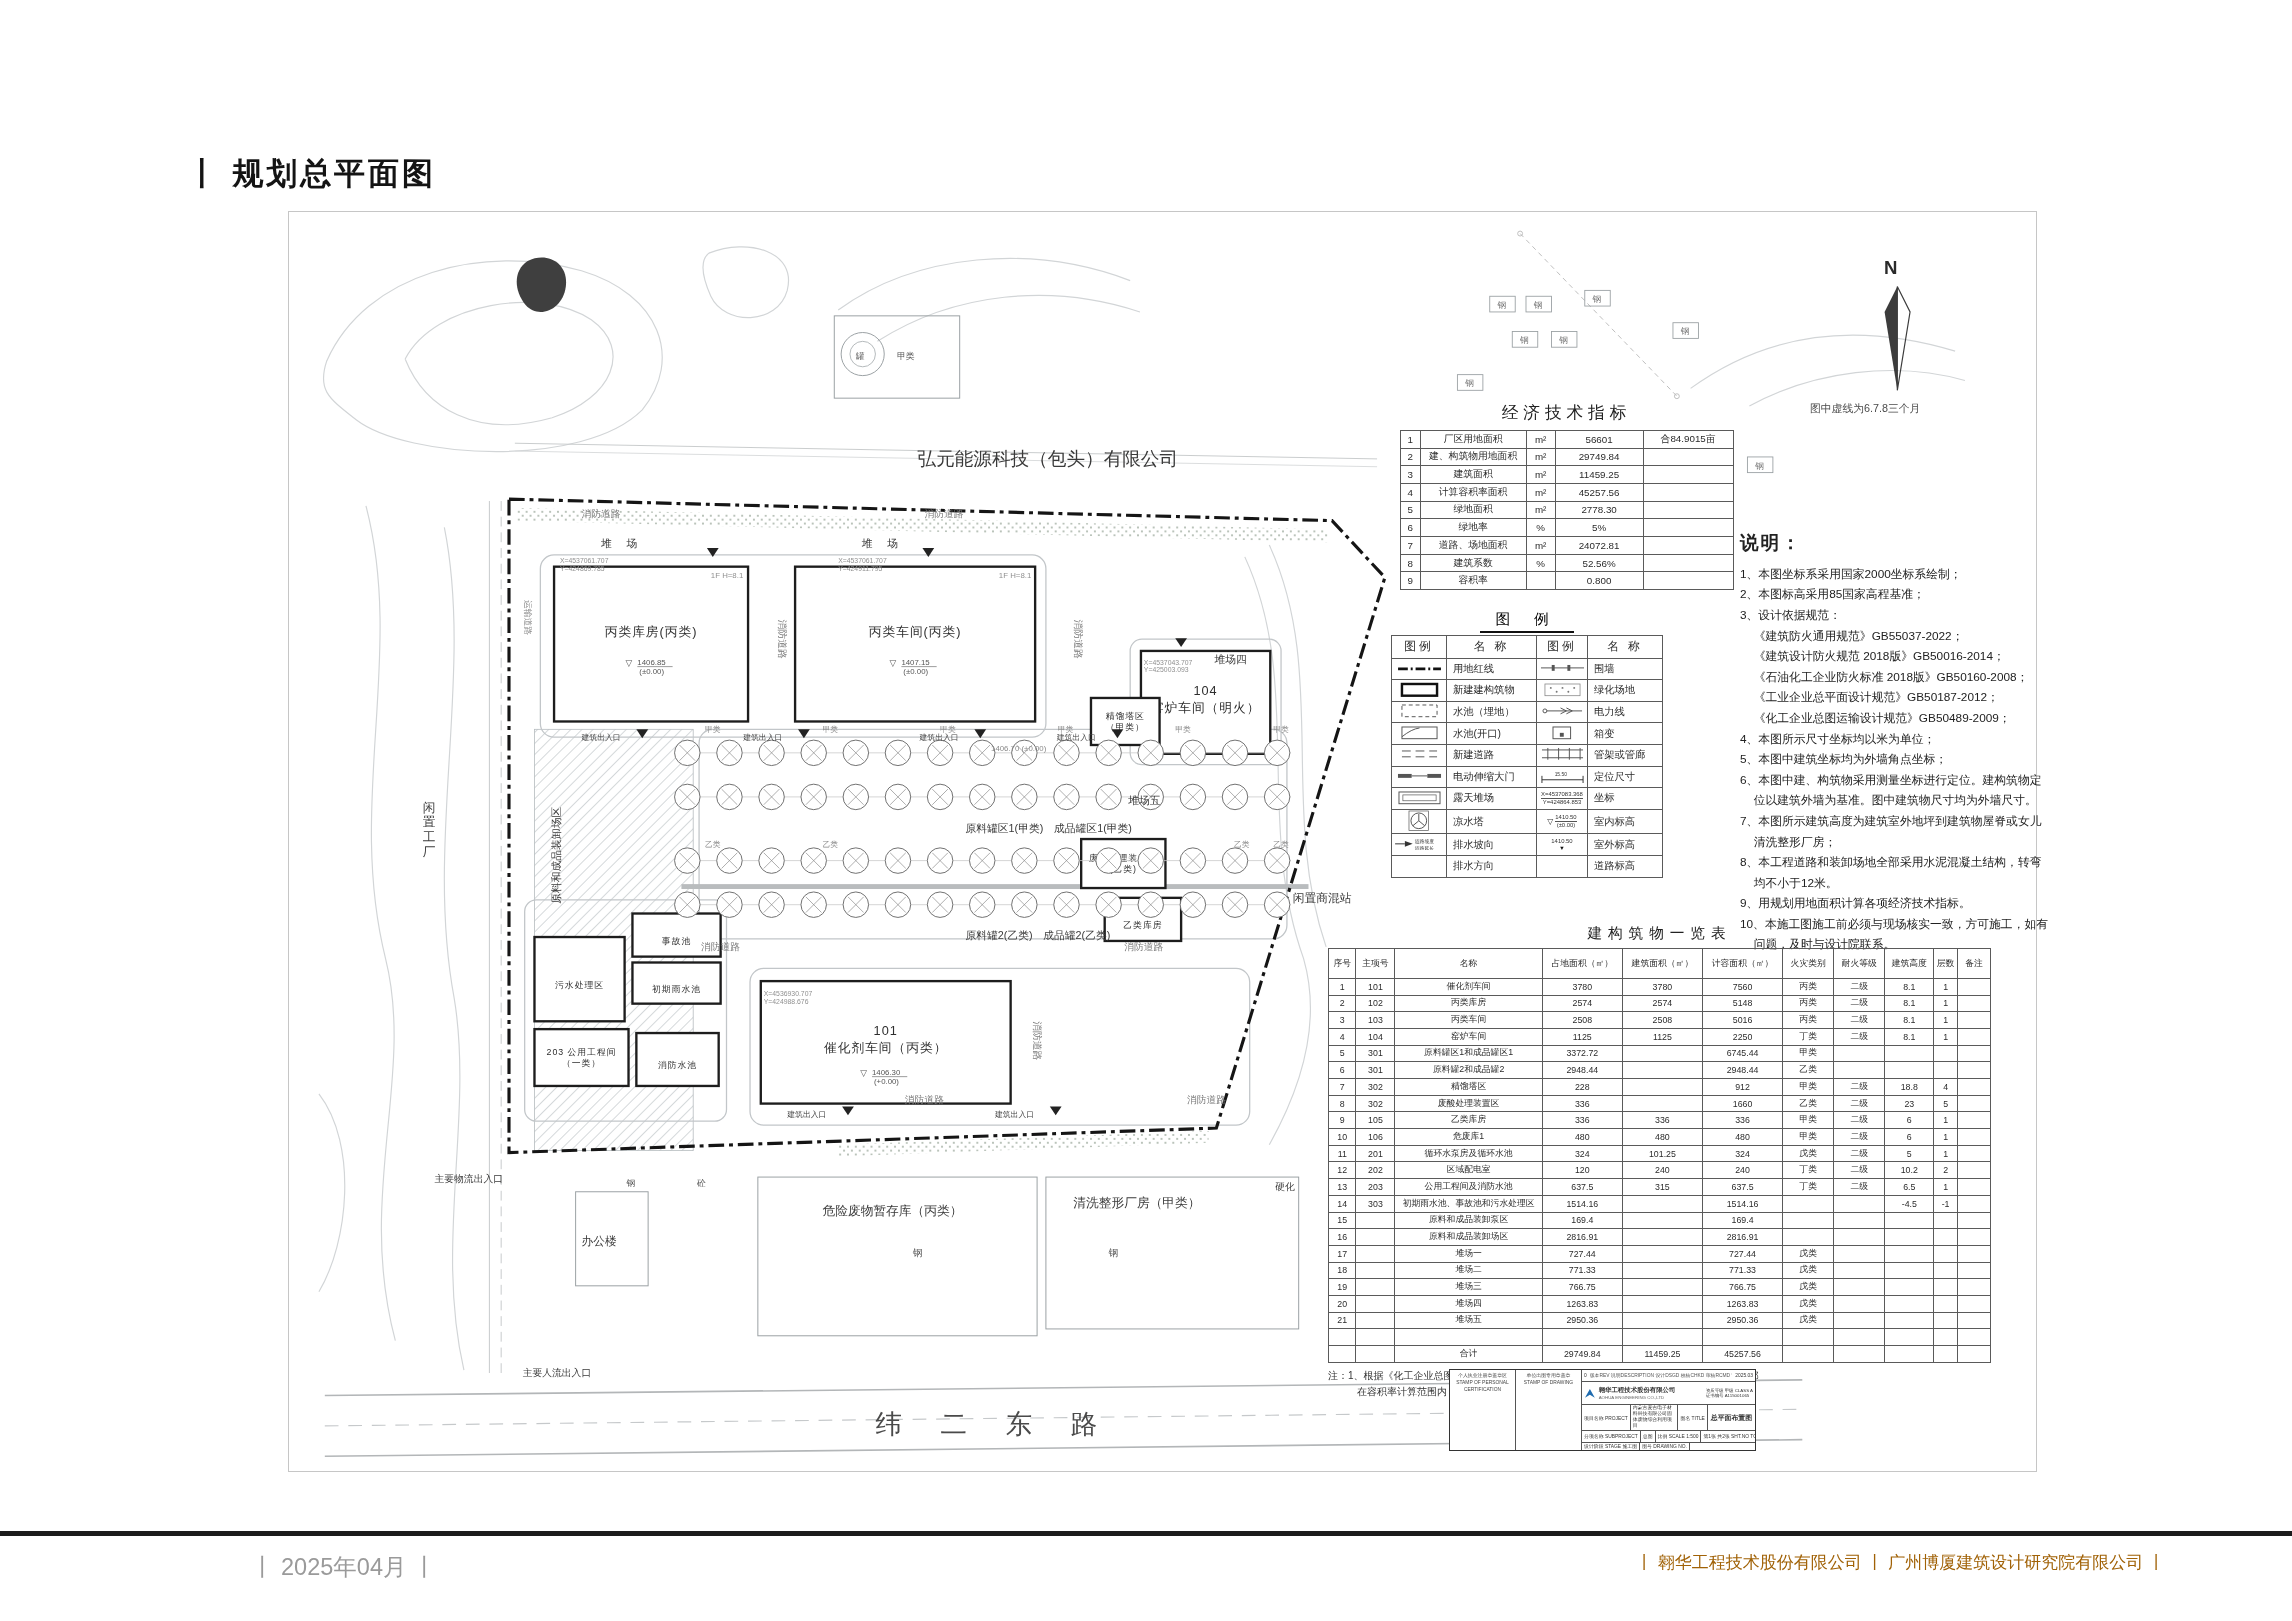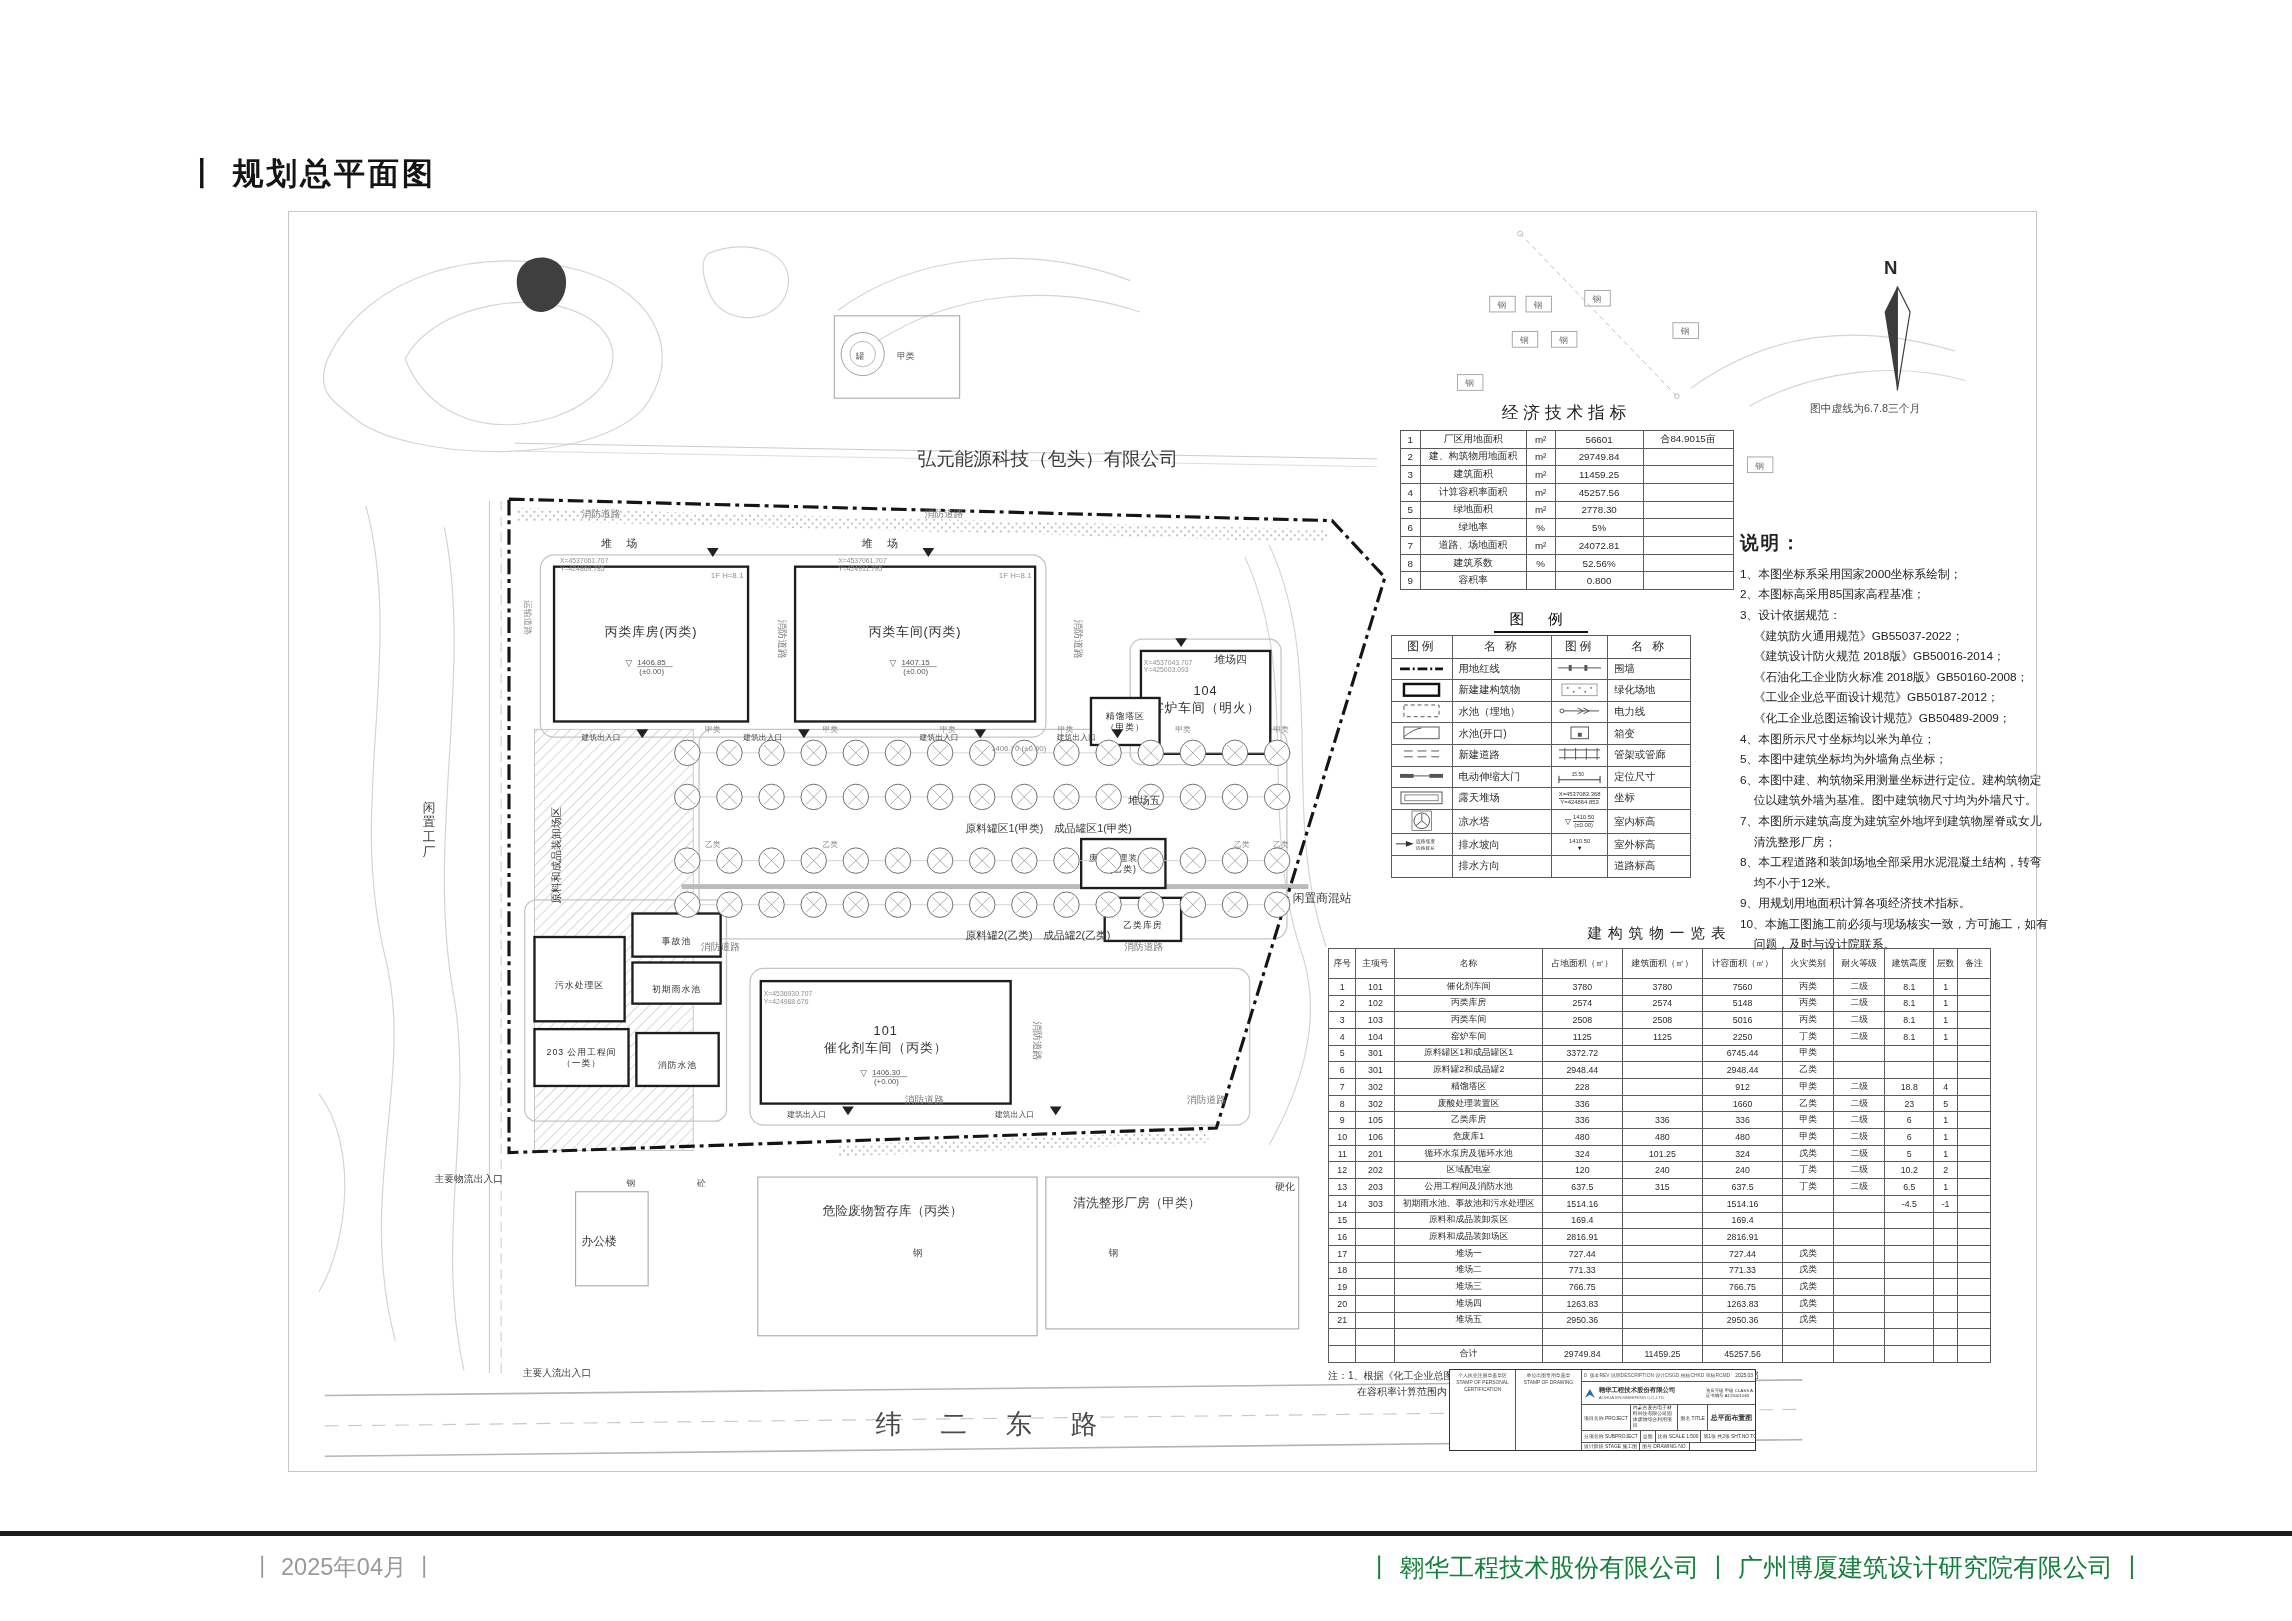--- a/index.html
+++ b/index.html
@@ -11,21 +11,21 @@
   .sheet svg.plan{position:absolute;left:0;top:0;}
   .panel{position:absolute;}
   .ptitle{text-align:center;color:#222;}
   table{border-collapse:collapse;table-layout:fixed;width:100%;}
   td,th{border:1px solid #5a5a5a;text-align:center;overflow:hidden;white-space:nowrap;padding:0 1px;color:#2b2b2b;font-weight:normal;}
   
   .econ-p{left:1111px;top:189px;width:333px;}
   .econ-title{font-size:16.7px;letter-spacing:4.9px;margin-bottom:5.9px;}
   .econ td{height:16.7px;font-size:9.8px;}
   
-  .leg-p{left:1102px;top:398px;width:300px;}
+  .leg-p{left:1102px;top:398px;width:272px;}
   .leg-title{font-size:14.7px;letter-spacing:9.8px;display:block;width:94px;margin:0 auto 2px auto;border-bottom:2.9px solid #111;padding-bottom:2px;text-align:center;}
   .legend th{height:21.6px;font-size:11.8px;letter-spacing:2.9px;}
   .legend td{height:20.6px;font-size:10.3px;margin-left:28px;}
   .legend td.nm{text-align:left;padding-left:5.9px;}
   .coordsym{font-size:5.9px;line-height:1.15;color:#333;display:inline-block;}
   .coordsym .ovl{border-top:1px solid #555;}
   .elevsym{font-size:7.8px;display:flex;align-items:center;justify-content:center;gap:2px;color:#333;}
   .frac i{display:block;font-style:normal;font-size:5.9px;line-height:1.15;}
   .frac i:first-child{border-bottom:1px solid #555;}
   .outsym{font-size:5.9px;line-height:1.05;color:#333;}
@@ -58,21 +58,21 @@
   .tb-r3{height:24.5px;display:flex;align-items:center;border-bottom:1px solid #555;}
   .tb-r3 .lab,.tb-r4 .lab,.tb-r5 .lab{padding:0 2px;border-right:1px solid #555;height:100%;display:flex;align-items:center;white-space:nowrap;}
   .tb-r3 .val{flex:1;white-space:normal;line-height:1.2;padding:0 2px;border-right:1px solid #555;height:100%;overflow:hidden;}
   .tb-r3 .big{font-size:6.9px;font-weight:700;white-space:nowrap;border-right:none;flex:0 0 auto;display:flex;align-items:center;height:100%;padding:0 2.9px;}
   .tb-r4{height:10.8px;display:flex;align-items:center;border-bottom:1px solid #555;}
   .tb-r5{flex:1;display:flex;align-items:center;}
   .tb-r4 .fill,.tb-r5 .fill{flex:1;height:100%;}
   
   .footline{position:absolute;left:0;top:1531px;width:2293px;height:4.9px;background:#1c1c1c;}
   .foot-left{position:absolute;left:251px;top:1551px;font-size:23.5px;color:#9a9a9a;}
-  .foot-right{position:absolute;right:148px;top:1551px;font-size:25px;color:#15803d;white-space:nowrap;}
+  .foot-right{position:absolute;right:128px;top:1551px;font-size:17px;color:#a16207;white-space:nowrap;}
 </style>
 </head>
 <body>
 
 <div class="page">
 
   <div class="pgtitle">丨 规划总平面图</div>
 
   <div class="sheet">
 

